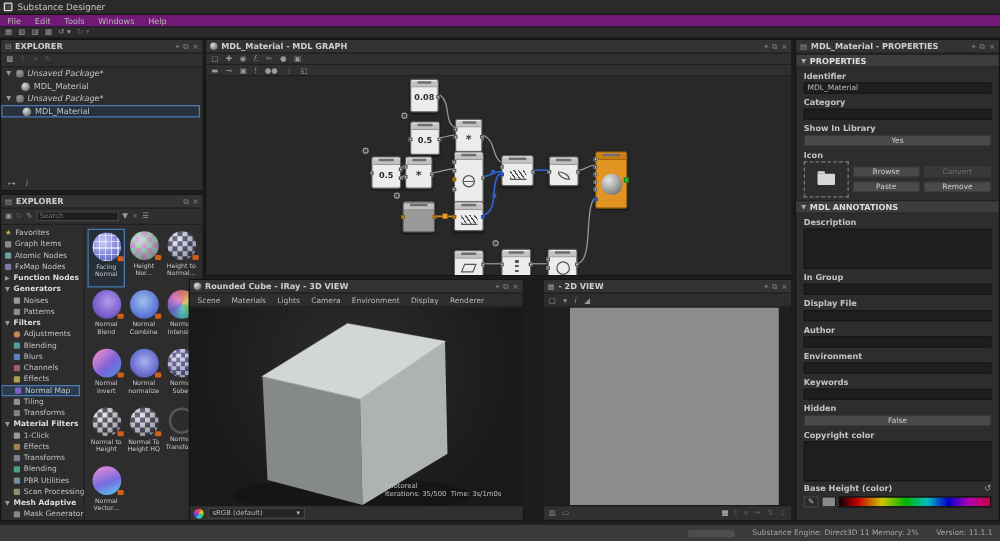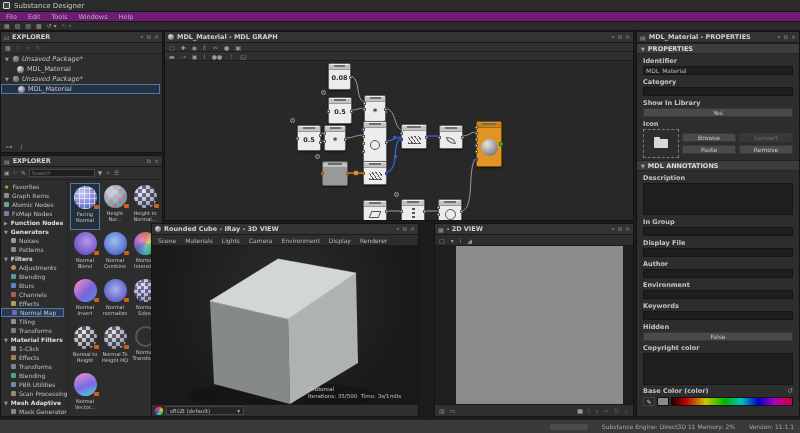--- a/index.html
+++ b/index.html
@@ -725,21 +725,21 @@
     <div class="flabel">Environment</div>
     <div class="ffield"></div>
     <div class="flabel">Keywords</div>
     <div class="ffield"></div>
     <div class="flabel">Hidden</div>
     <div class="pbtn wide">False</div>
     <div class="flabel">Copyright color</div>
     <div class="tarea"></div>
 
     <div class="bc-row">
-      <span class="flabel2">Base Color (color)</span>
+      <span class="flabel2">Base Height (color)</span>
       <span class="reset">↺</span>
     </div>
     <div class="colorrow">
       <span class="eyedrop">✎</span>
       <span class="swatch"></span>
       <span class="grad"></span>
     </div>
   </div>
 
   <div class="statusbar">

